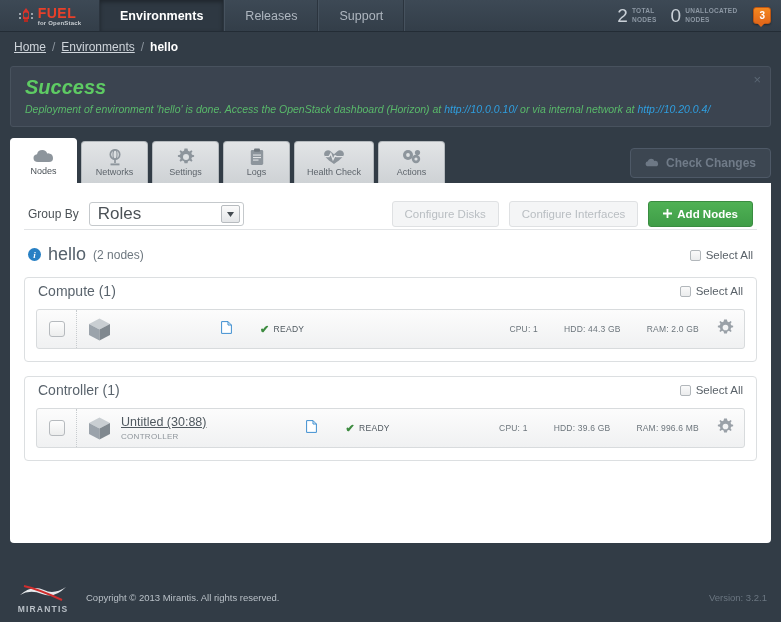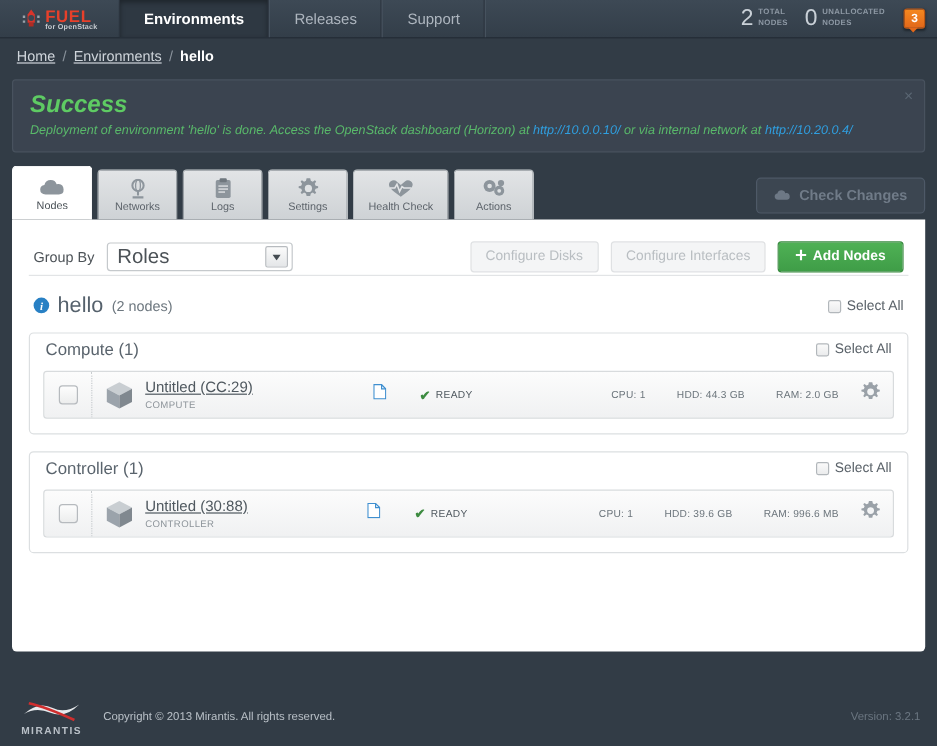--- a/index.html
+++ b/index.html
@@ -385,39 +385,39 @@
         <ellipse cx="9" cy="5.5" rx="2" ry="4.7" fill="none" stroke="#8d959c" stroke-width="1.1"></ellipse>
         <line x1="9" y1="10.2" x2="9" y2="14" stroke="#8d959c" stroke-width="1.7"></line>
         <line x1="4.5" y1="15.4" x2="13.5" y2="15.4" stroke="#8d959c" stroke-width="1.9"></line>
       </svg>
     </span>
     <span class="tab-lbl">Networks</span>
   </div>
 
   <div class="tab">
     <span class="tab-ico">
+      <svg width="18" height="18" viewBox="0 0 18 18">
+        <path d="M9 0.6 l1.5 0 0.5 2.1 1.6 0.7 1.8-1.2 1.1 1.1 -1.2 1.8 0.7 1.6 2.1 0.5 0 1.5 -2.1 0.5 -0.7 1.6 1.2 1.8 -1.1 1.1 -1.8-1.2 -1.6 0.7 -0.5 2.1 -1.5 0 -1.5 0 -0.5-2.1 -1.6-0.7 -1.8 1.2 -1.1-1.1 1.2-1.8 -0.7-1.6 -2.1-0.5 0-1.5 2.1-0.5 0.7-1.6 -1.2-1.8 1.1-1.1 1.8 1.2 1.6-0.7 0.5-2.1 z" fill="#8d959c"></path>
+        <circle cx="9" cy="9" r="3" fill="#dfe2e4"></circle>
+      </svg>
+    </span>
+    <span class="tab-lbl">Settings</span>
+  </div>
+
+  <div class="tab">
+    <span class="tab-ico">
       <svg width="14" height="18" viewBox="0 0 14 18">
         <rect x="0.8" y="2" width="12.4" height="15" rx="1.4" fill="#8d959c"></rect>
         <rect x="4" y="0.6" width="6" height="3.2" rx="1" fill="#6f777e"></rect>
         <rect x="3" y="6.5" width="8" height="1.1" fill="#e2e4e6"></rect>
         <rect x="3" y="9" width="8" height="1.1" fill="#e2e4e6"></rect>
         <rect x="3" y="11.5" width="5.5" height="1.1" fill="#e2e4e6"></rect>
       </svg>
     </span>
     <span class="tab-lbl">Logs</span>
-  </div>
-
-  <div class="tab">
-    <span class="tab-ico">
-      <svg width="18" height="18" viewBox="0 0 18 18">
-        <path d="M9 0.6 l1.5 0 0.5 2.1 1.6 0.7 1.8-1.2 1.1 1.1 -1.2 1.8 0.7 1.6 2.1 0.5 0 1.5 -2.1 0.5 -0.7 1.6 1.2 1.8 -1.1 1.1 -1.8-1.2 -1.6 0.7 -0.5 2.1 -1.5 0 -1.5 0 -0.5-2.1 -1.6-0.7 -1.8 1.2 -1.1-1.1 1.2-1.8 -0.7-1.6 -2.1-0.5 0-1.5 2.1-0.5 0.7-1.6 -1.2-1.8 1.1-1.1 1.8 1.2 1.6-0.7 0.5-2.1 z" fill="#8d959c"></path>
-        <circle cx="9" cy="9" r="3" fill="#dfe2e4"></circle>
-      </svg>
-    </span>
-    <span class="tab-lbl">Settings</span>
   </div>
 
   <div class="tab" style="width:80px">
     <span class="tab-ico">
       <svg width="22" height="16" viewBox="0 0 22 16">
         <path d="M11 15 C3 9.5 0.6 6.6 1.2 4.2 C1.9 1.3 5.6 0.4 7.6 2.2 L11 5.2 L14.4 2.2 C16.4 0.4 20.1 1.3 20.8 4.2 C21.4 6.6 19 9.5 11 15 Z" fill="#8d959c"></path>
         <polyline points="2,7.6 6,7.6 7.8,4.6 10,10.6 12,6.6 13.6,7.6 20,7.6" fill="none" stroke="#e2e4e6" stroke-width="1.3"></polyline>
       </svg>
     </span>
     <span class="tab-lbl">Health Check</span>
@@ -497,24 +497,20 @@
     <div class="node-row">
       <div class="node-cbx-cell">
         <span class="cbx-lg"></span>
       </div>
       <div class="node-logo">
         <svg width="25" height="25" viewBox="0 0 25 25">
           <path d="M12.5 1.5 L23 7 L12.5 12.5 L2 7 Z" fill="#c9ced2"></path>
           <path d="M2 7 L12.5 12.5 L12.5 23.5 L2 18 Z" fill="#9ba3ab"></path>
           <path d="M23 7 L12.5 12.5 L12.5 23.5 L23 18 Z" fill="#80888f"></path>
         </svg>
-      </div>
-      <div class="node-names">
-        <span class="node-title">Untitled (CC:29)</span>
-        <span class="node-role">COMPUTE</span>
       </div>
       <div class="node-mid">
         <span>
           <svg width="11" height="13" viewBox="0 0 11 13">
             <path d="M0.6 0.6 h6.4 l3.4 3.4 v8.4 h-9.8 z" fill="#fff" stroke="#3f8fd0" stroke-width="1"></path>
             <path d="M7 0.6 v3.4 h3.4" fill="none" stroke="#3f8fd0" stroke-width="1"></path>
           </svg>
         </span>
         <span class="node-status">
           <span class="chk">✔</span>

